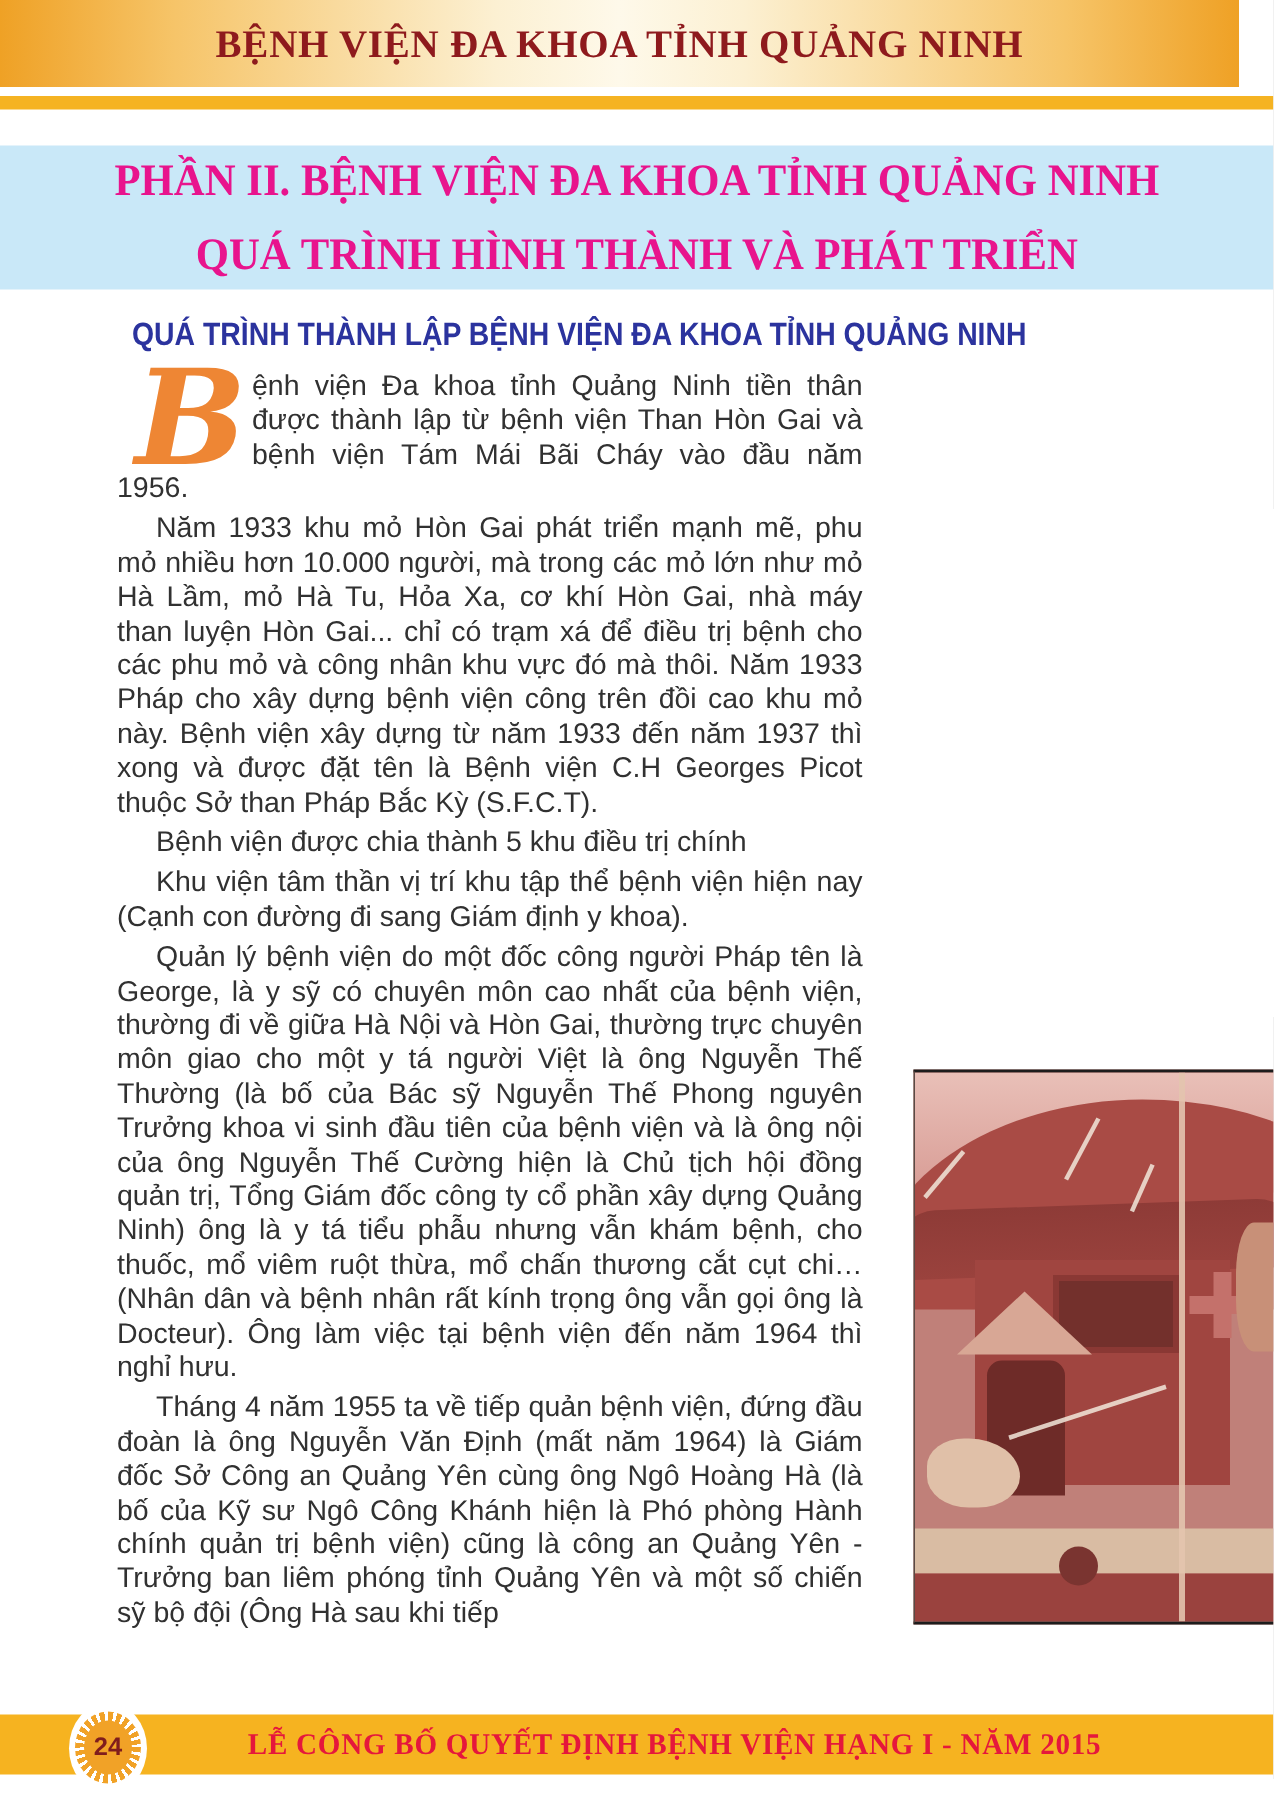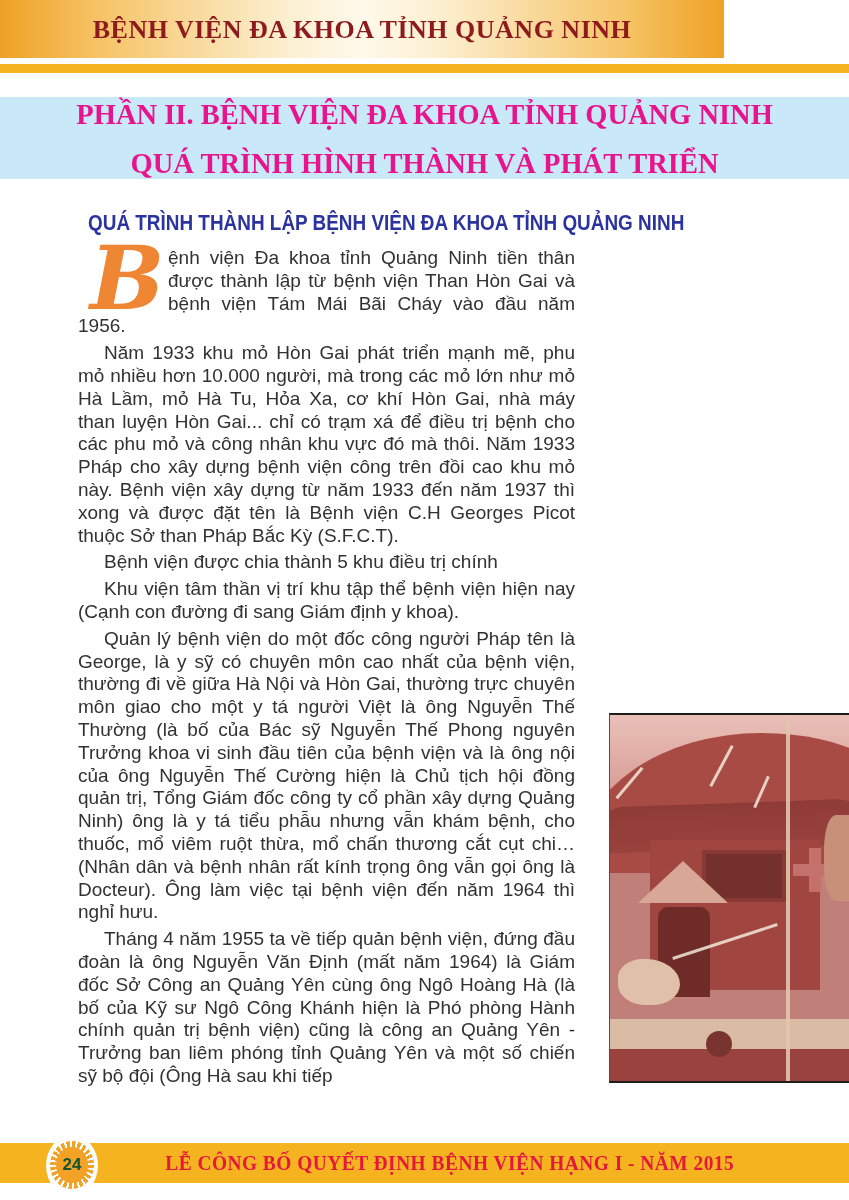--- a/index.html
+++ b/index.html
@@ -1,28 +1,28 @@
 <!DOCTYPE html>
 <html lang="vi"><head>
 <meta charset="utf-8">
 <style>
   html,body{margin:0;padding:0;background:#e8e8e8;}
   .page{position:relative;width:849px;height:1200px;margin:0 auto;background:#ffffff;
         font-family:"Liberation Sans",sans-serif;overflow:hidden;}
 
   
-  .top-bar{position:absolute;left:0;top:0;width:724px;height:58px;
+  .top-bar{position:absolute;left:0;top:0;width:826px;height:58px;
     background:linear-gradient(90deg,#EFA125 0%,#F6C468 14%,#FCF0D2 40%,#FEF9EA 50%,#FCF0D2 60%,#F6C468 86%,#EFA125 100%);}
   .top-title{width:100%;text-align:center;line-height:60px;
     font-family:"Liberation Serif",serif;font-weight:bold;font-size:26px;
     color:#8E1A1D;letter-spacing:.5px;}
   .gold-stripe{position:absolute;left:0;top:64px;width:849px;height:9px;background:#F5B322;}
 
   
-  .part-banner{position:absolute;left:0;top:97px;width:849px;height:82px;background:#C9E8F8;
+  .part-banner{position:absolute;left:0;top:97px;width:849px;height:96px;background:#C9E8F8;
     display:flex;flex-direction:column;justify-content:center;align-items:center;gap:12px;}
   .part-line{font-family:"Liberation Serif",serif;font-weight:bold;font-size:30px;line-height:37px;
     color:#E8148D;transform:scaleX(.95);transform-origin:center;white-space:nowrap;}
 
   
   .section-heading{position:absolute;left:88px;top:211px;
     font-weight:bold;font-size:21.5px;color:#2B339E;letter-spacing:0;
     transform:scaleX(.88);transform-origin:left center;white-space:nowrap;}
 
   
@@ -69,21 +69,21 @@
   .footer-text{position:absolute;left:0;top:1143px;width:849px;height:40px;
     display:flex;align-items:center;justify-content:center;padding-left:52px;box-sizing:border-box;
     font-family:"Liberation Serif",serif;font-weight:bold;font-size:20px;color:#E5173C;
     letter-spacing:.5px;transform:scaleX(.97);}
   .badge{position:absolute;left:46px;top:1135px;width:52px;height:61px;background:#ffffff;
     border-radius:50%;z-index:3;}
   .badge .rays{position:absolute;left:4px;top:6px;width:44px;height:48px;border-radius:50%;
     background:repeating-conic-gradient(#F1A227 0deg 9deg,#ffffff 9deg 15deg);}
   .badge .core{position:absolute;left:10px;top:12px;width:32px;height:36px;border-radius:50%;
     background:#F1A227;display:flex;align-items:center;justify-content:center;
-    color:#14532d;font-weight:bold;font-size:17px;}
+    color:#7f1d1d;font-weight:bold;font-size:17px;}
 </style>
 </head>
 <body>
 
 <div class="page">
 
   <div class="top-bar">
     <div class="top-title">BỆNH VIỆN ĐA KHOA TỈNH QUẢNG NINH</div>
   </div>
   <div class="gold-stripe"></div>

